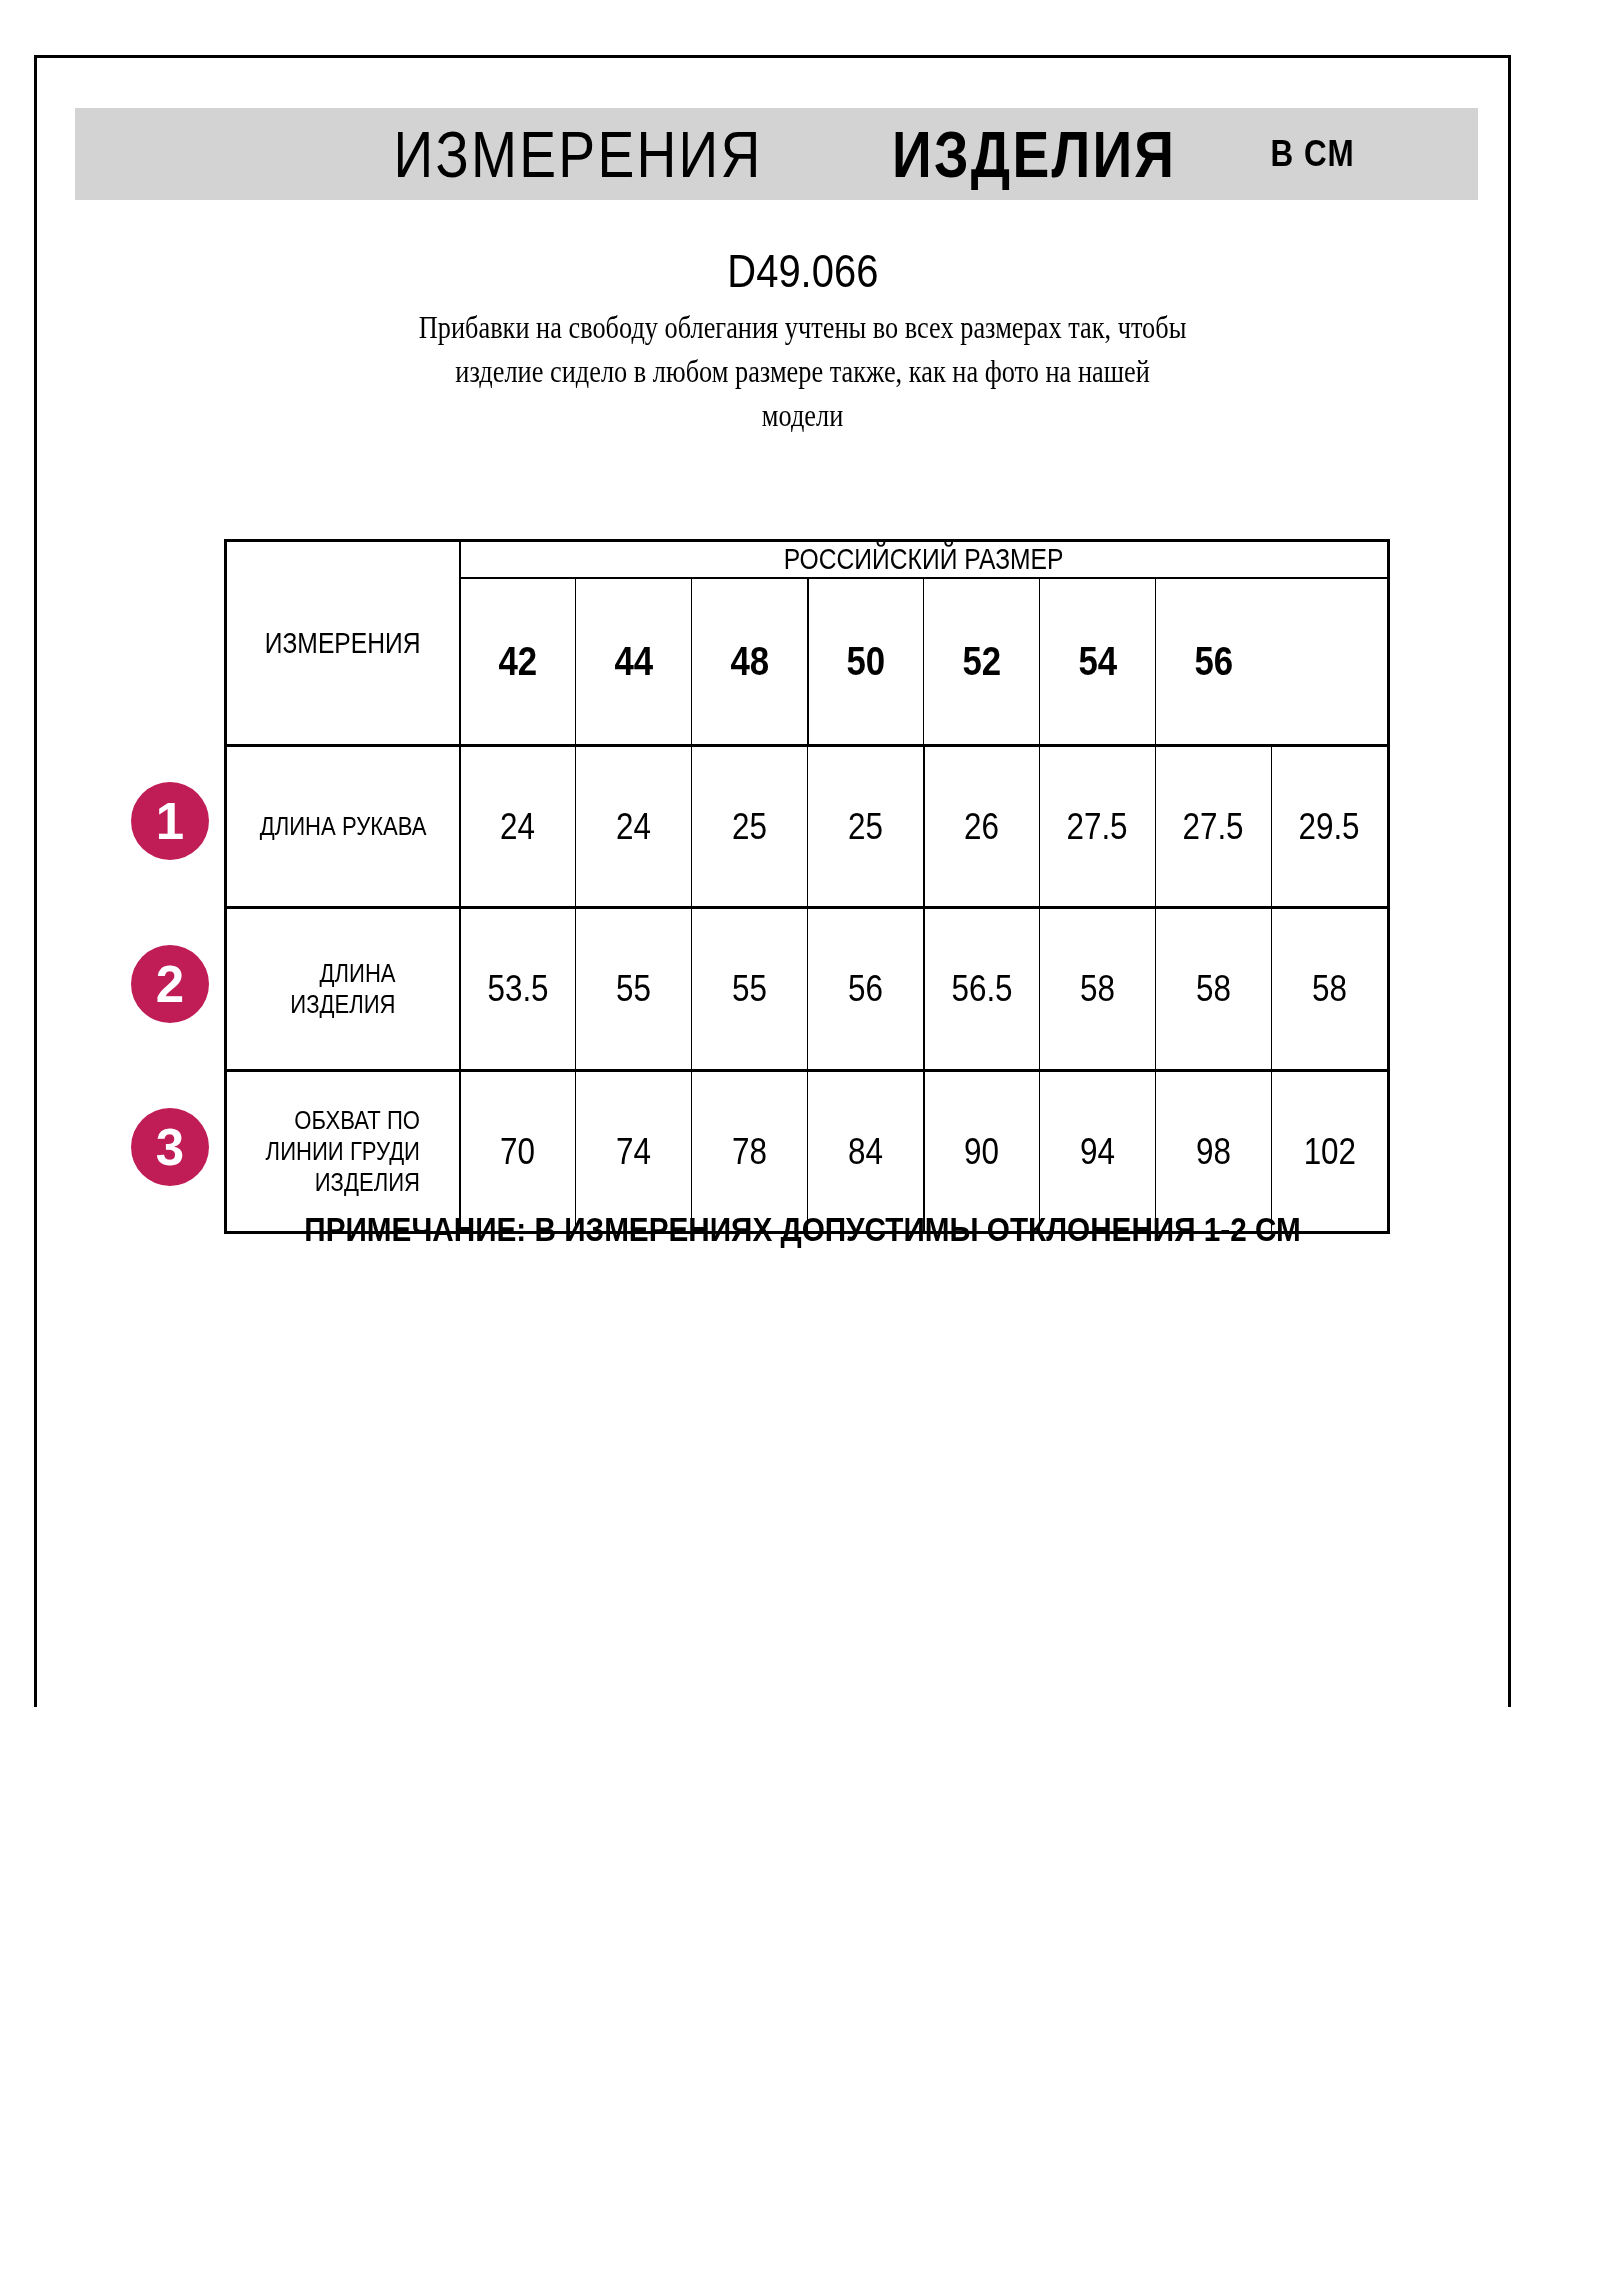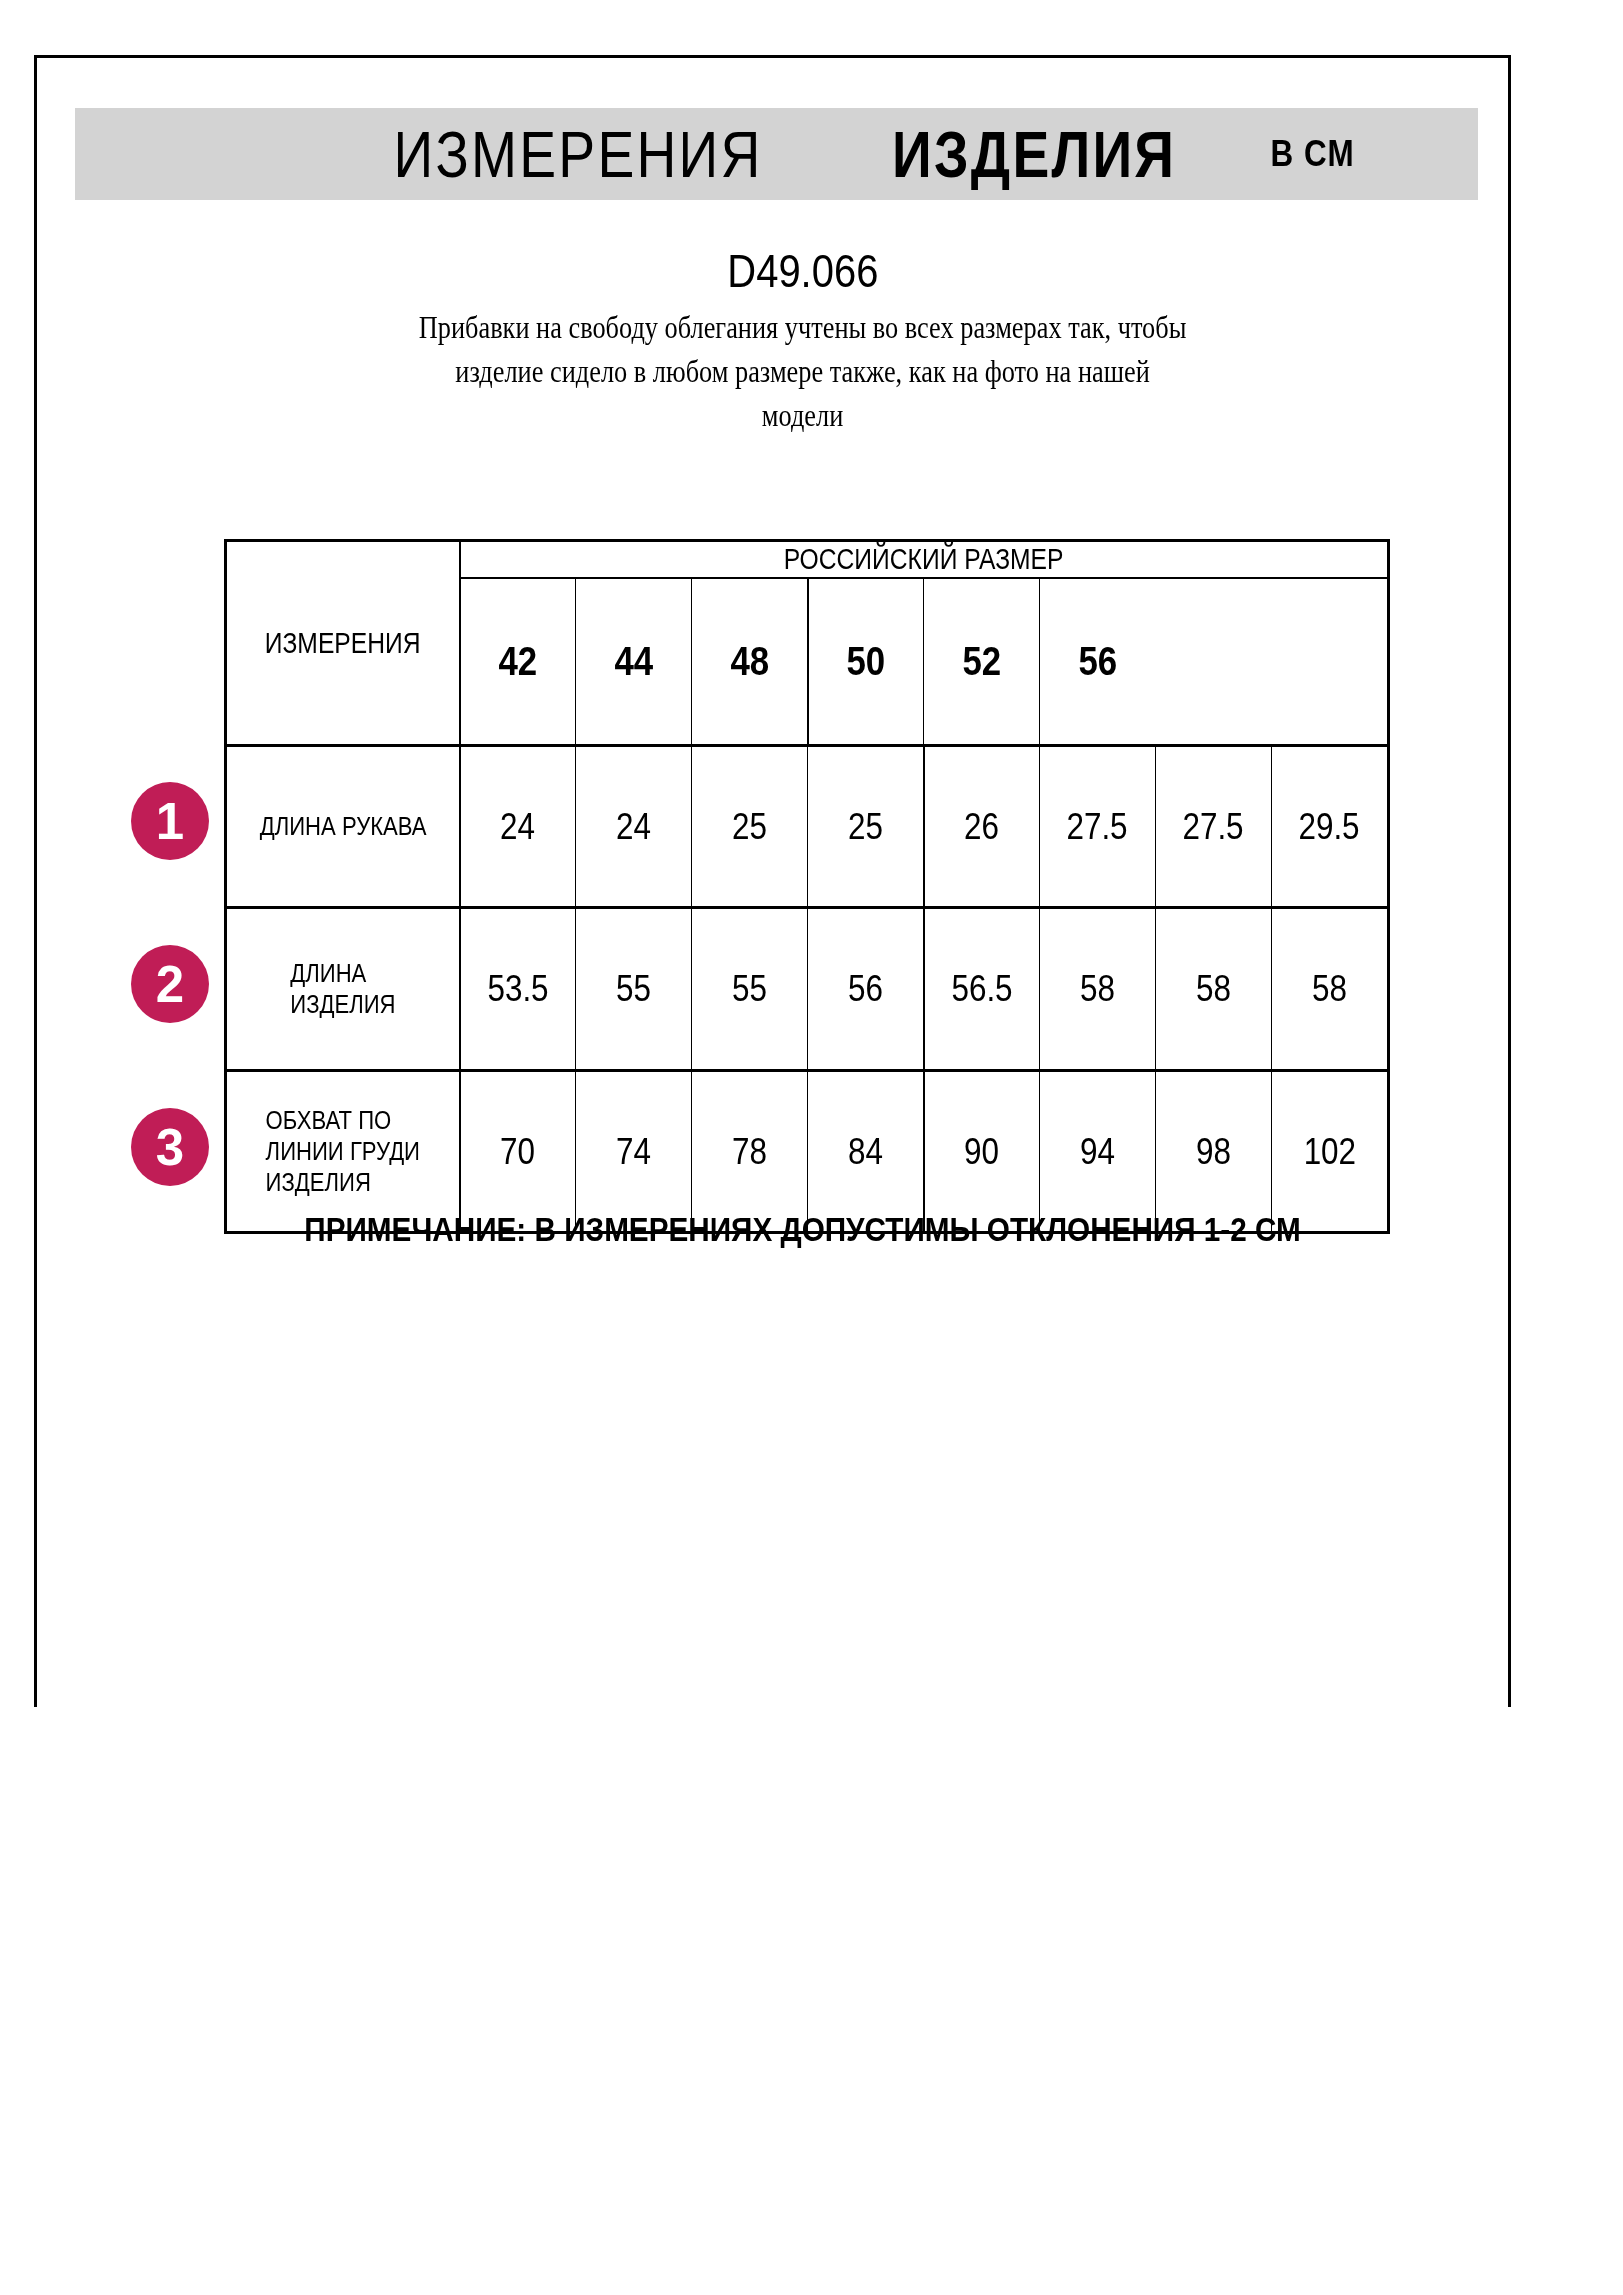--- a/index.html
+++ b/index.html
@@ -20,21 +20,21 @@
   
   .article{position:absolute;left:196px;top:243px;width:1214px;text-align:center;font-size:47px;}
   .desc{position:absolute;left:196px;top:306px;width:1214px;text-align:center;
         font-size:31px;line-height:44px;font-family:Liberation Serif, serif;}
 
   
   .size-table{position:absolute;left:224px;top:539px;width:1166px;
               display:grid;grid-template-columns:232px repeat(8,1fr);
               grid-template-rows:37px 165px 162px 163px 162px;
               border:3.3px solid #000;box-sizing:border-box;background:#fff;}
-  .cell{display:flex;align-items:center;justify-content:center;text-align:left;
+  .cell{display:flex;align-items:center;justify-content:center;text-align:right;
         box-sizing:border-box;overflow:hidden;}
   .corner{grid-column:1;grid-row:1/3;font-size:29px;}
   .group-header{grid-column:2/10;grid-row:1;border-left:2.6px solid #000;
                 border-bottom:2px solid #000;font-size:29px;}
   .size-cell{grid-row:2;font-size:41px;font-weight:bold;border-left:1.3px solid #000;}
   .size-cell.thickL{border-left:2.6px solid #000;}
   .label-cell{grid-column:1;border-top:3.3px solid #000;font-size:26px;line-height:31px;}
   .value-cell{border-top:3.3px solid #000;border-left:1.3px solid #000;font-size:37px;}
   .value-cell.thickL{border-left:2.6px solid #000;}
 
@@ -88,20 +88,23 @@
     <div class="cell size-cell">
         <span class="cond">48</span>
       </div>
     <div class="cell size-cell thickL">
         <span class="cond">50</span>
       </div>
     <div class="cell size-cell">
         <span class="cond">52</span>
       </div>
     <div class="cell size-cell">
+        <span class="cond">54</span>
+      </div>
+    <div class="cell size-cell">
         <span class="cond">56</span>
       </div>
 
     <div class="cell label-cell">
         <span class="cond">ДЛИНА РУКАВА</span>
       </div>
     <div class="cell value-cell thickL">
         <span class="cond">24</span>
       </div>
     <div class="cell value-cell">

